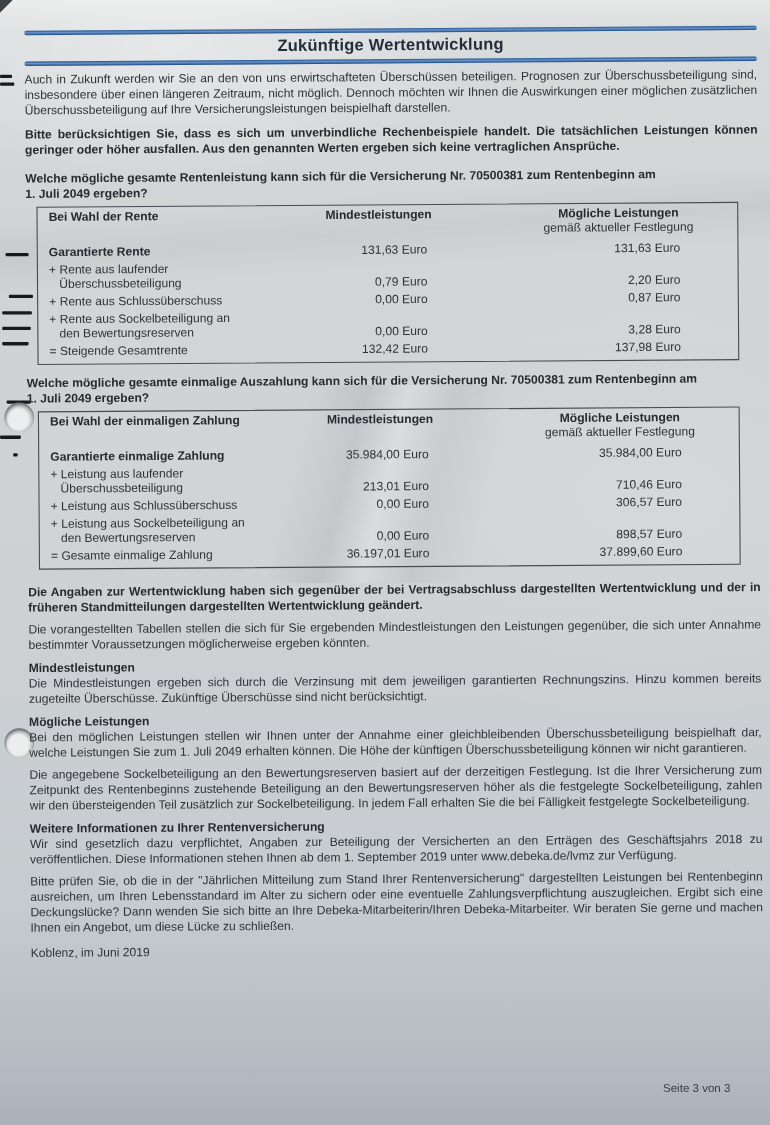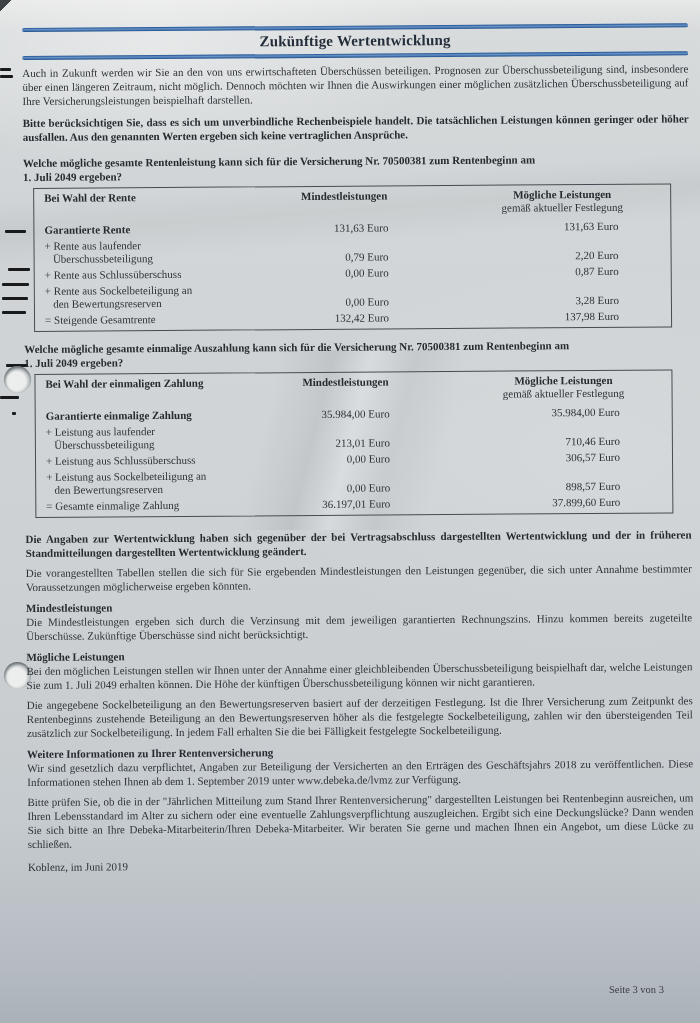--- a/index.html
+++ b/index.html
@@ -1,18 +1,18 @@
 <!DOCTYPE html>
 <html lang="de"><head>
 <meta charset="utf-8">
 <style>
   html,body{margin:0;padding:0;}
   .page{
     position:relative;width:700px;height:1023px;overflow:hidden;
-    font-family:Liberation Serif, serif;color:#2e3338;
+    font-family:Liberation Sans, sans-serif;color:#2e3338;
     background:
       radial-gradient(ellipse 420px 180px at 22% 4%, rgba(255,255,255,0.38), rgba(255,255,255,0) 70%),
       radial-gradient(ellipse 500px 300px at 85% 45%, rgba(255,255,255,0.10), rgba(255,255,255,0) 70%),
       linear-gradient(180deg,#e7e8e7 0%,#d8dbdc 3%,#d0d4d6 20%,#cdd1d4 55%,#c6cbcf 80%,#b7bdc3 93%,#aab2b9 100%);
   }
   .wrinkle{position:absolute;left:0;right:0;top:350px;height:180px;pointer-events:none;
     background:linear-gradient(104deg, rgba(0,0,0,0) 38%, rgba(100,108,116,0.14) 45%, rgba(255,255,255,0.18) 50%, rgba(100,108,116,0.10) 56%, rgba(0,0,0,0) 63%);}
   .wrinkle2{position:absolute;left:0;right:0;top:150px;height:120px;pointer-events:none;
     background:linear-gradient(176deg, rgba(0,0,0,0) 30%, rgba(110,118,124,0.10) 50%, rgba(0,0,0,0) 70%);}
   .content{position:absolute;left:22px;top:28px;width:666px;transform:rotate(-0.4deg);transform-origin:0 0;}

